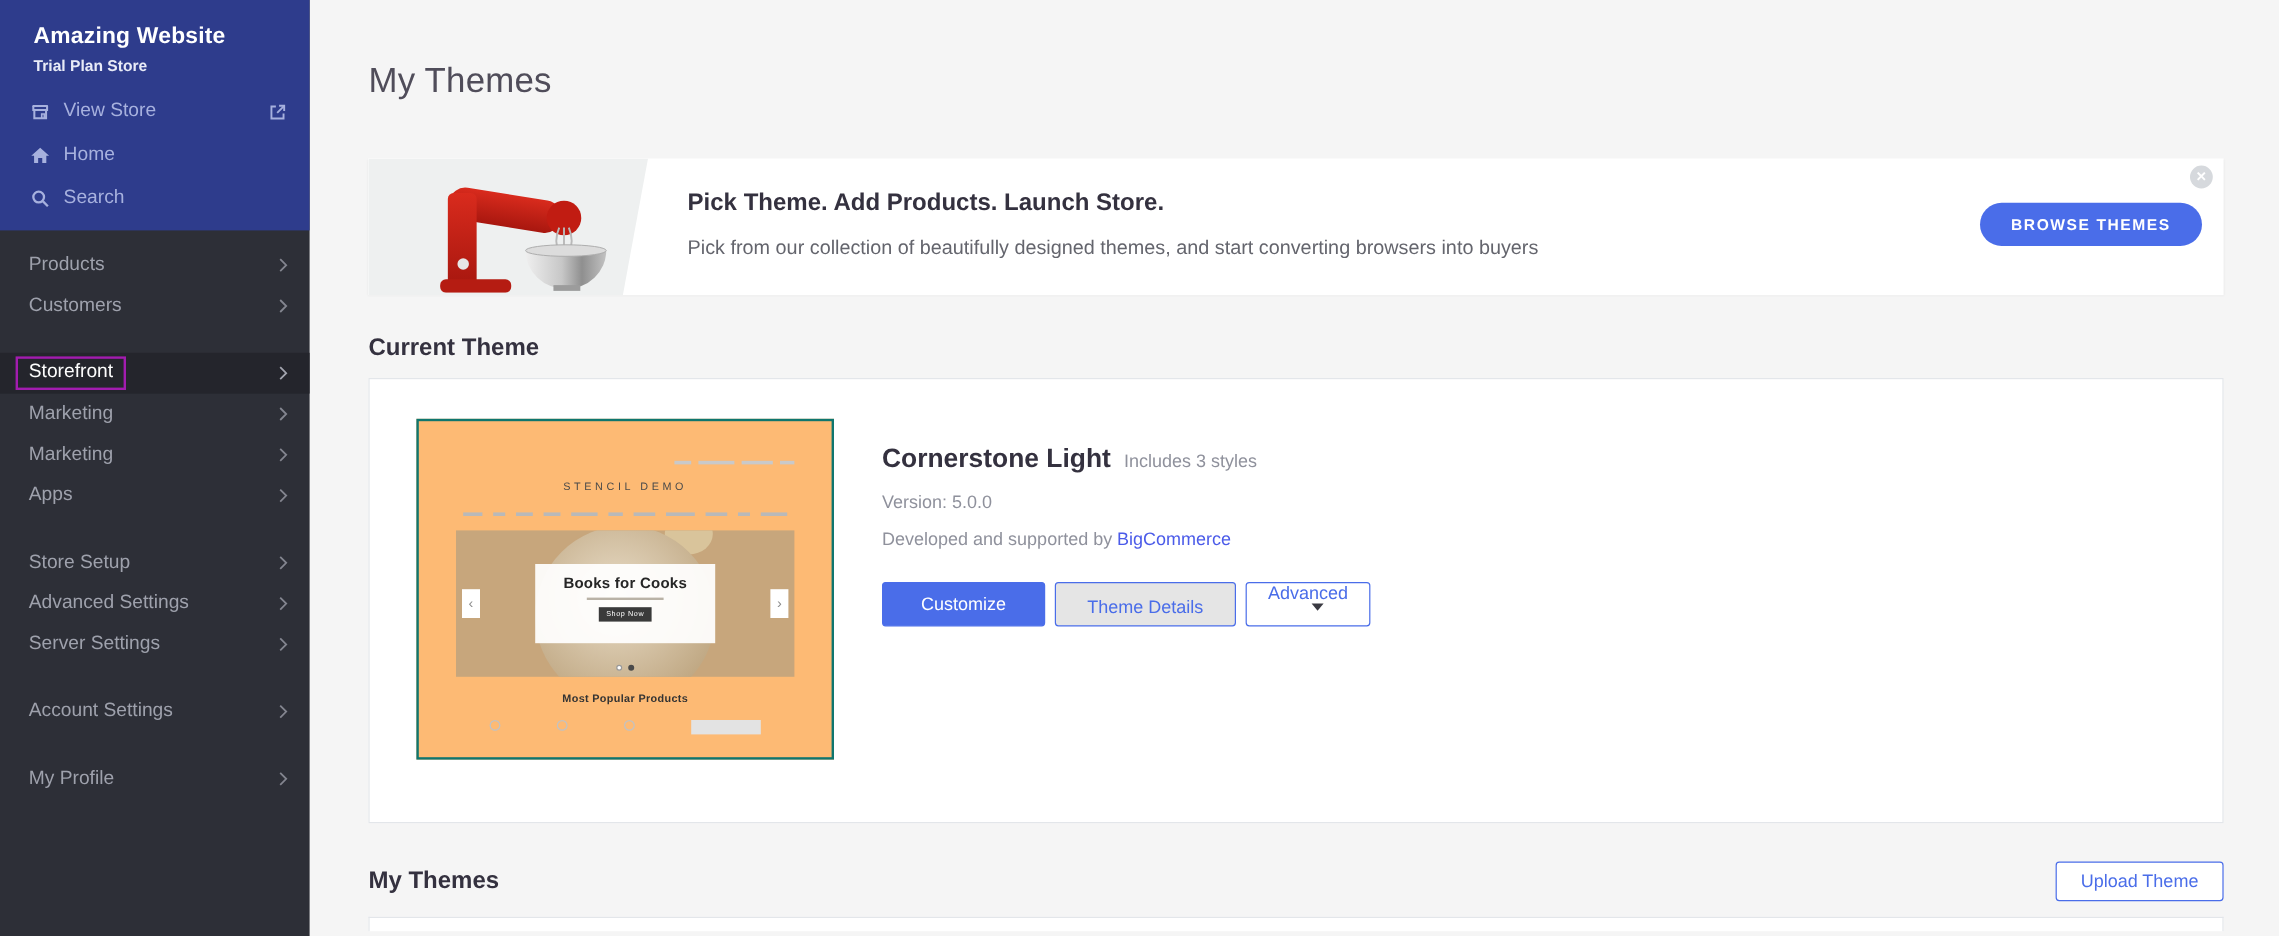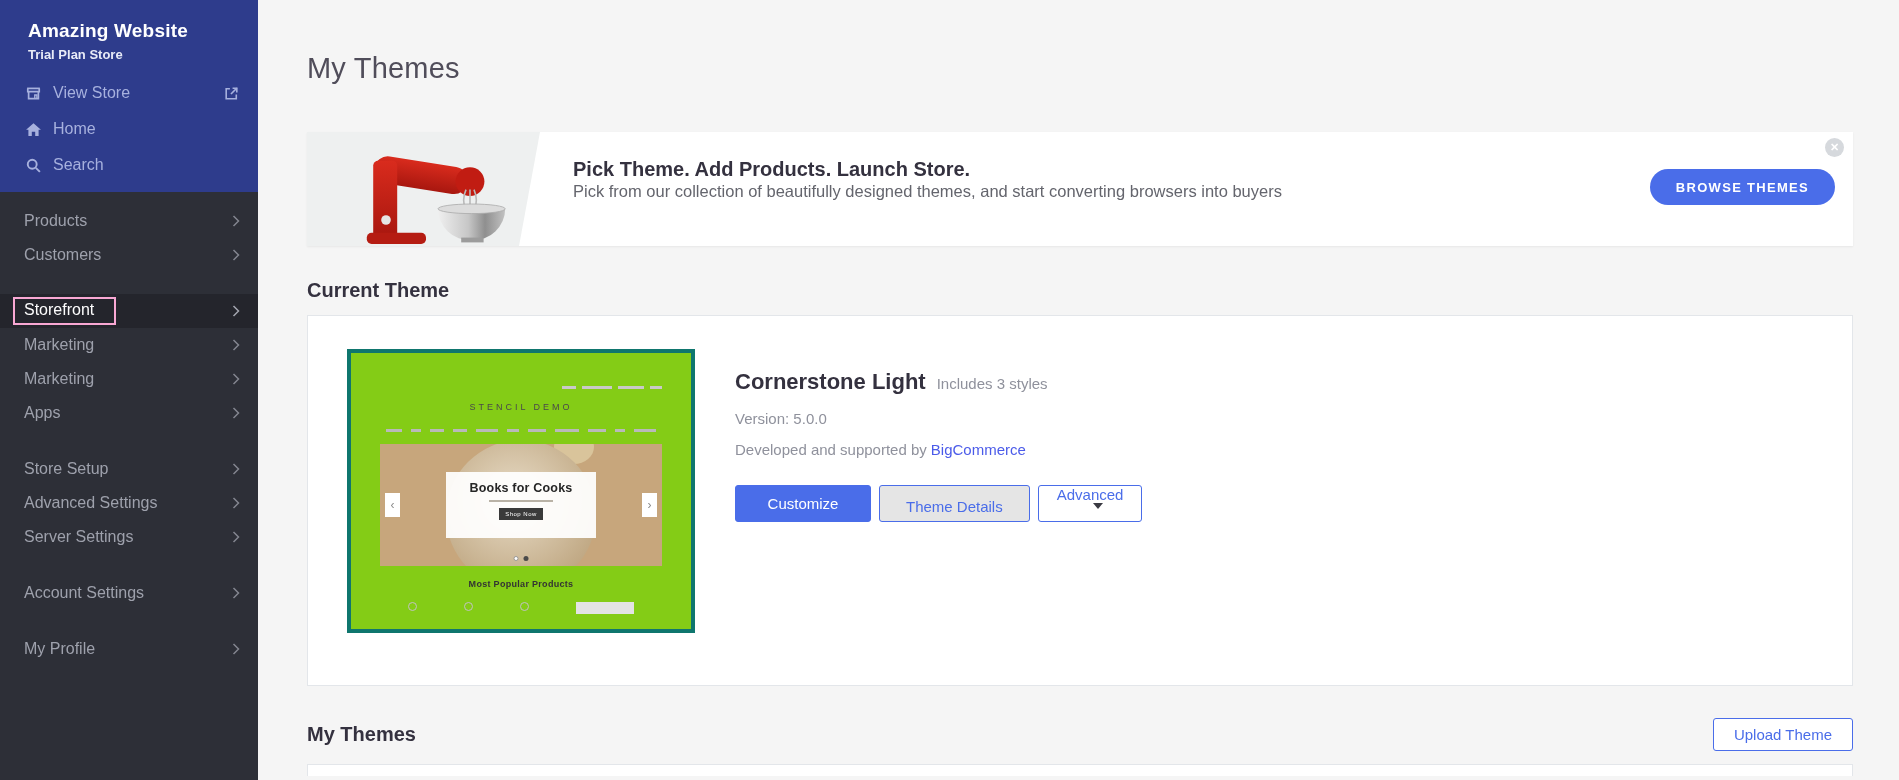--- a/index.html
+++ b/index.html
@@ -16,45 +16,45 @@
   .top-item { height:36px; display:flex; align-items:center; padding:0 18px 0 25px; color:#a7b1de; font-size:16px; cursor:pointer; }
   .top-item .lead-icon { width:17px; height:17px; margin-right:11px; display:inline-flex; }
   .top-item .lead-icon svg { width:100%; height:100%; }
   .top-item .trail-icon { margin-left:auto; width:17px; height:17px; display:inline-flex; }
   .menu { padding-top:12px; }
   .menu-group { margin-top:22px; }
   .menu-group:first-child { margin-top:0; }
   .menu-item { height:34px; display:flex; align-items:center; padding:0 18px 0 24px; color:#9ea1ac; font-size:16px; cursor:pointer; }
   .menu-item .chev { margin-left:auto; display:inline-flex; }
   .menu-item.selected { background:#24252c; color:#fdfdfd; }
-  .annotation-box { border:2px solid #f9a8d4; padding:2px 20px 4px 9px; margin-left:-11px; }
+  .annotation-box { border:2px solid #a21caf; padding:2px 9px 4px 9px; margin-left:-11px; }
   .badge { background:#56b55c; color:#fff; font-size:11px; font-weight:bold; padding:2px 7px 3px; border-radius:3px; margin-left:10px; letter-spacing:.3px; }
 
   
   .main { flex:1; padding:0 46px 0 49px; }
   .page-title { margin-top:52px; font-size:29px; font-weight:300; color:#504d5a; letter-spacing:.2px; }
 
   
   .banner { position:relative; margin-top:47px; height:114px; background:#fff; box-shadow:0 1px 2px rgba(0,0,0,.06); }
   .banner-art { position:absolute; left:0; top:0; bottom:0; width:233px; background:#eef0f0;
                 clip-path:polygon(0 0, 100% 0, 91% 100%, 0 100%); display:flex; align-items:flex-end; }
   .banner-art svg { margin:0 0 2px 55px; }
   .banner-text { padding:26px 0 0 266px; }
   .banner-heading { font-size:20px; font-weight:bold; color:#34313f; }
-  .banner-sub { margin-top:1px; font-size:16.5px; color:#64656d; }
+  .banner-sub { margin-top:17px; font-size:16.5px; color:#64656d; }
   .banner-cta { position:absolute; right:18px; top:37px; height:36px; padding:0 26px; background:#4a6de9; color:#fff;
                 border:none; border-radius:18px; font-family:inherit; font-size:13px; font-weight:bold; letter-spacing:1.3px; cursor:pointer; }
   .banner-close { position:absolute; top:6px; right:9px; width:19px; height:19px; border-radius:50%; background:#d6d9dd;
                   color:#fff; font-size:11px; font-weight:bold; display:flex; align-items:center; justify-content:center; cursor:pointer; }
 
   .section-title { margin-top:33px; font-size:20px; font-weight:bold; color:#34313f; }
 
   
   .theme-card { margin-top:13px; background:#fff; border:1px solid #e3e6ea; height:371px; display:flex; padding:33px 0 0 39px; }
-  .thumb { width:348px; height:284px; border:4px solid #0f766e; background:#84cc16; overflow:hidden; flex:0 0 348px; }
+  .thumb { width:348px; height:284px; border:2px solid #0f766e; background:#fdba74; overflow:hidden; flex:0 0 348px; }
   .thumb-page { margin:33px auto 0; width:282px; }
   .util-bars { display:flex; justify-content:flex-end; gap:6px; }
   .util-bars i { height:3px; background:#c9c9c9; }
   .brand { margin-top:13px; text-align:center; font-size:9px; letter-spacing:3px; color:#4a4a4a; }
   .nav-bars { margin-top:17px; display:flex; justify-content:center; gap:9px; }
   .nav-bars i { height:3px; background:#b9b9b9; }
   .hero { position:relative; margin-top:12px; height:122px; background:#c7a67c; overflow:hidden; }
   .plate { position:absolute; left:50%; top:58%; width:150px; height:150px; border-radius:50%;
            transform:translate(-50%,-50%); background:radial-gradient(circle at 45% 40%, #e9ddc8, #b2966c); }
   .cup { position:absolute; right:68px; top:-14px; width:40px; height:34px; border-radius:50%; background:#d9c49b; }

